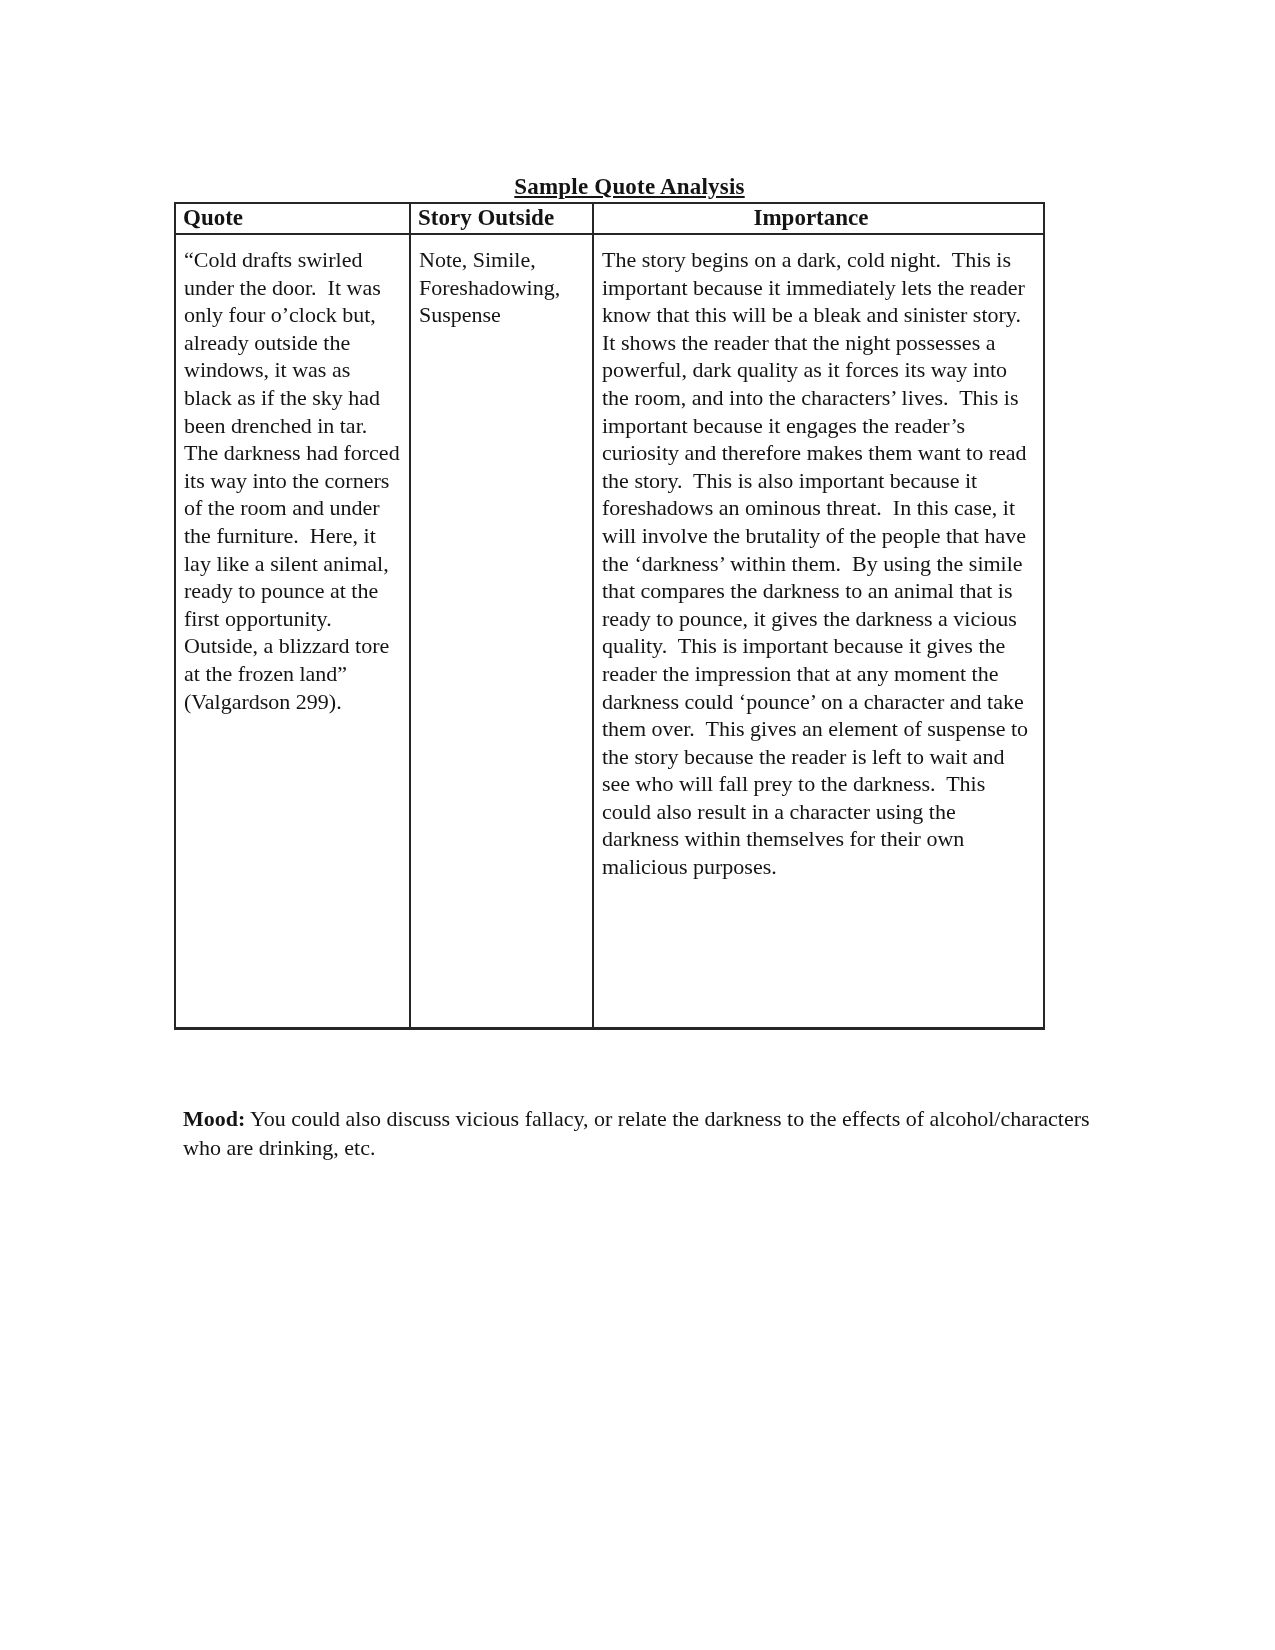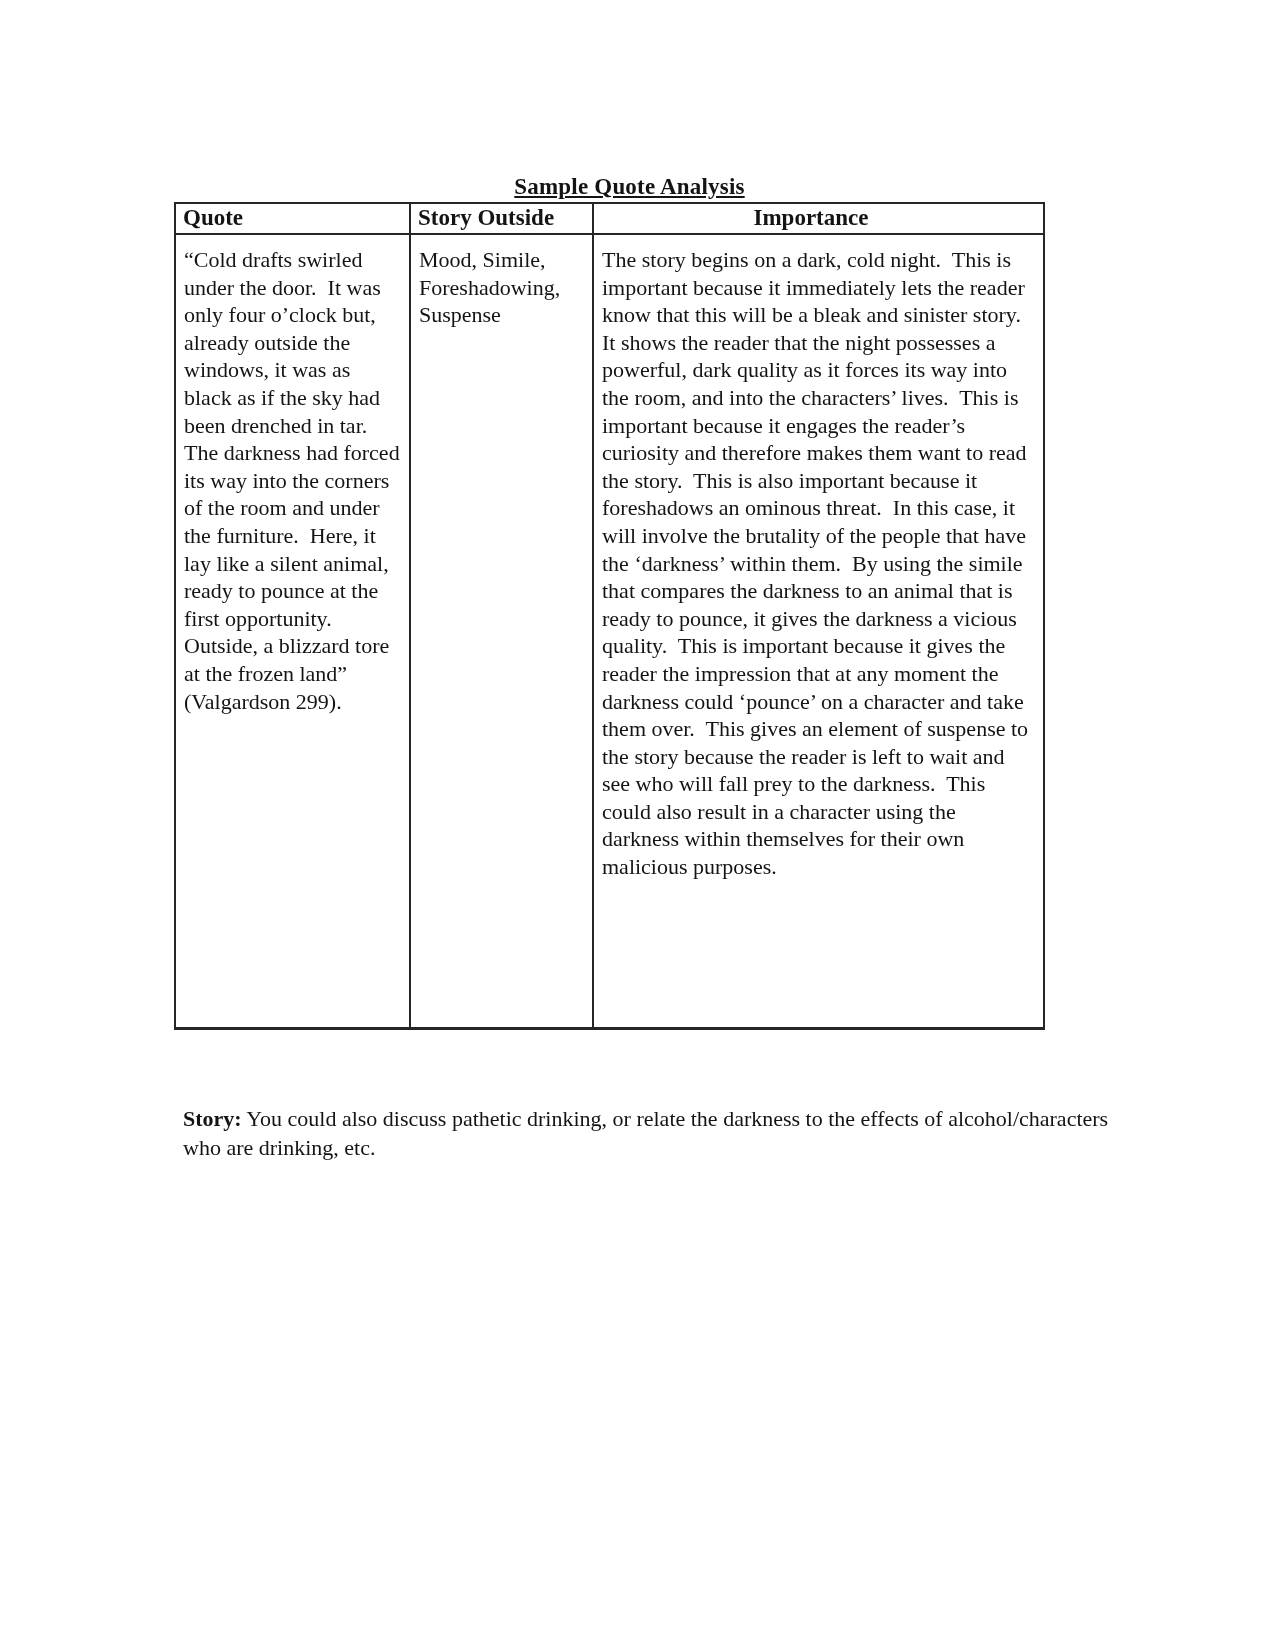--- a/index.html
+++ b/index.html
@@ -86,19 +86,19 @@
   <thead>
     <tr>
       <th>Quote</th>
       <th>Story Outside</th>
       <th class="center">Importance</th>
     </tr>
   </thead>
   <tbody>
     <tr>
       <td>“Cold drafts swirled under the door.  It was only four o’clock but, already outside the windows, it was as black as if the sky had been drenched in tar.  The darkness had forced its way into the corners of the room and under the furniture.  Here, it lay like a silent animal, ready to pounce at the first opportunity.  Outside, a blizzard tore at the frozen land” (Valgardson 299).</td>
-      <td>Mood, Simile, Foreshadowing, Suspense</td>
+      <td>Note, Simile, Foreshadowing, Suspense</td>
       <td>The story begins on a dark, cold night.  This is important because it immediately lets the reader know that this will be a bleak and sinister story.  It shows the reader that the night possesses a powerful, dark quality as it forces its way into the room, and into the characters’ lives.  This is important because it engages the reader’s curiosity and therefore makes them want to read the story.  This is also important because it foreshadows an ominous threat.  In this case, it will involve the brutality of the people that have the ‘darkness’ within them.  By using the simile that compares the darkness to an animal that is ready to pounce, it gives the darkness a vicious quality.  This is important because it gives the reader the impression that at any moment the darkness could ‘pounce’ on a character and take them over.  This gives an element of suspense to the story because the reader is left to wait and see who will fall prey to the darkness.  This could also result in a character using the darkness within themselves for their own malicious purposes.</td>
     </tr>
   </tbody>
 </table>
 
-<p class="note"><span class="note-label">Story:</span><span> You could also discuss pathetic drinking, or relate the darkness to the effects of alcohol/characters who are drinking, etc.</span></p>
+<p class="note"><span class="note-label">Mood:</span><span> You could also discuss vicious fallacy, or relate the darkness to the effects of alcohol/characters who are drinking, etc.</span></p>
 
 </body></html>

